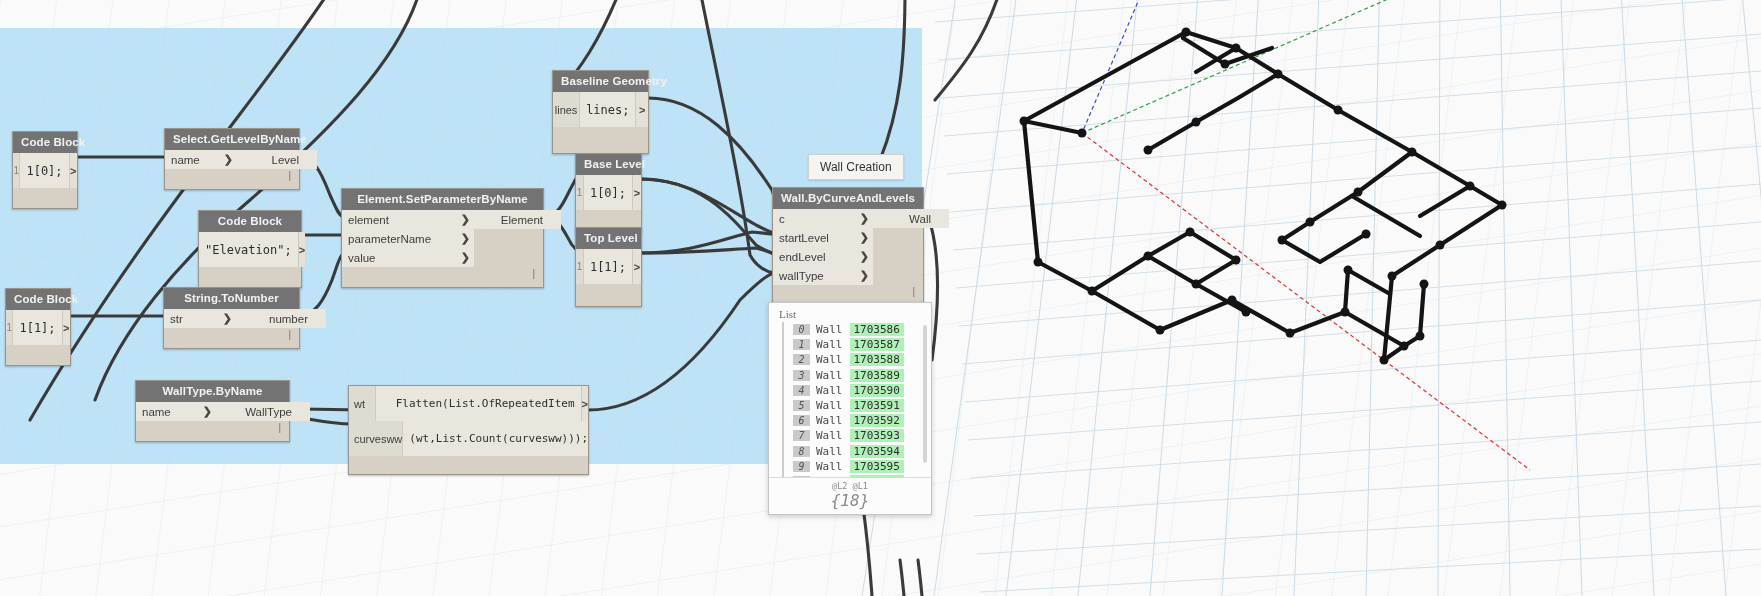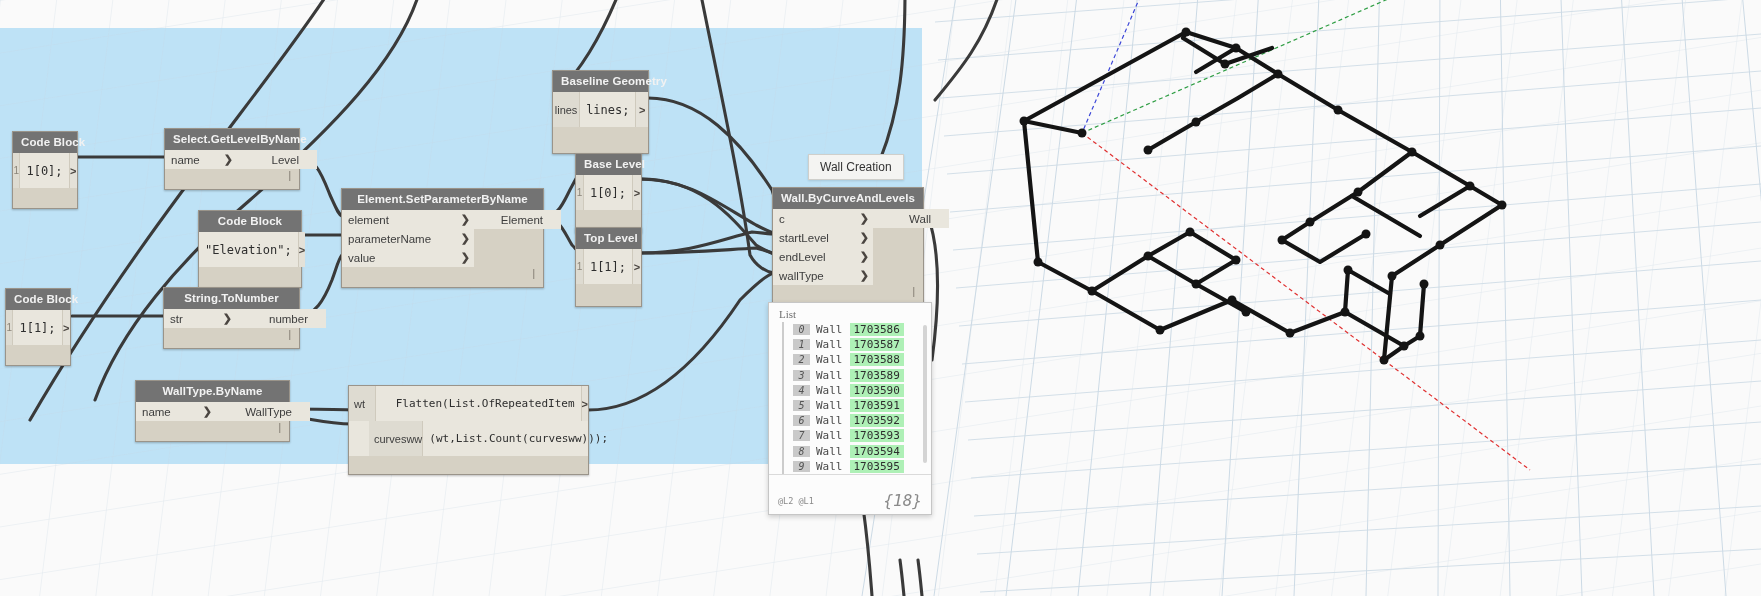--- a/index.html
+++ b/index.html
@@ -54,22 +54,22 @@
         padding:5px 0 2px 10px;}
   .preview-list{position:relative;padding:0 0 2px 10px;border-left:none;}
   .preview-list:before{content:"";position:absolute;left:13px;top:0;bottom:4px;width:2px;background:#cccccc;}
   .pv-row{display:flex;align-items:center;height:15.2px;padding-left:14px;
         font-family:"DejaVu Sans Mono",monospace;font-size:11px;}
   .pv-idx{background:#c9c9c9;color:#555;min-width:15px;text-align:center;
         font-style:italic;font-size:10px;margin-right:6px;padding:0 1px;}
   .pv-type{color:#4a4a4a;margin-right:7px;}
   .pv-id{background:#aef0b6;color:#2d2d2d;padding:0 4px;}
   .preview-foot{display:flex;justify-content:space-between;align-items:center;
-        border-top:1px solid #dadada;padding:16px 9px 4px;
-        font-family:"DejaVu Sans Mono",monospace;font-size:8.5px;color:#8a8a8a;}
+        border-top:1px solid #dadada;padding:3px 9px 4px;
+        font-family:"DejaVu Sans Mono",monospace;font-size:8.5px;color:#8a8a8a;flex-direction:column;}
   .preview-foot .count{font-style:italic;font-size:16px;color:#8a8a8a;}
   .pv-scroll{position:absolute;right:4px;top:22px;width:4px;height:138px;background:#d4d4d4;border-radius:2px;}
 </style>
 </head>
 <body>
 
 <div id="root">
 
   <div class="canvas-bg"></div>
 
@@ -413,21 +413,21 @@
   </div>
 
   <div class="node" style="left:348px;top:385px;width:239px;">
     <div class="node-body">
       <div class="cb-row">
         <div class="cb-gutter" style="width:53px;font-family:'Liberation Sans',sans-serif;font-size:11px;color:#3d3d3d;padding-left:5px;justify-content:flex-start;">wt</div>
         <div class="cb-code" style="flex:1;font-size:11px;margin-left:14px;">Flatten(List.OfRepeatedItem</div>
         <div class="cb-out">&gt;</div>
       </div>
       <div class="cb-row">
-        <div class="cb-gutter" style="width:53px;font-family:'Liberation Sans',sans-serif;font-size:11px;color:#3d3d3d;padding-left:5px;justify-content:flex-start;margin-left:20px;">curvesww</div>
+        <div class="cb-gutter" style="width:53px;font-family:'Liberation Sans',sans-serif;font-size:11px;color:#3d3d3d;padding-left:5px;justify-content:flex-start;">curvesww</div>
         <div class="cb-code" style="flex:1;font-size:11px;">(wt,List.Count(curvesww)));</div>
         <div class="cb-out" style="background:#e9e6dd;border-left:none;"></div>
       </div>
       <div class="node-foot" style="height:18px"></div>
     </div>
   </div>
 
   <div class="node" style="left:772px;top:187px;width:150px;">
     <div class="node-header">Wall.ByCurveAndLevels</div>
     <div class="node-body">

